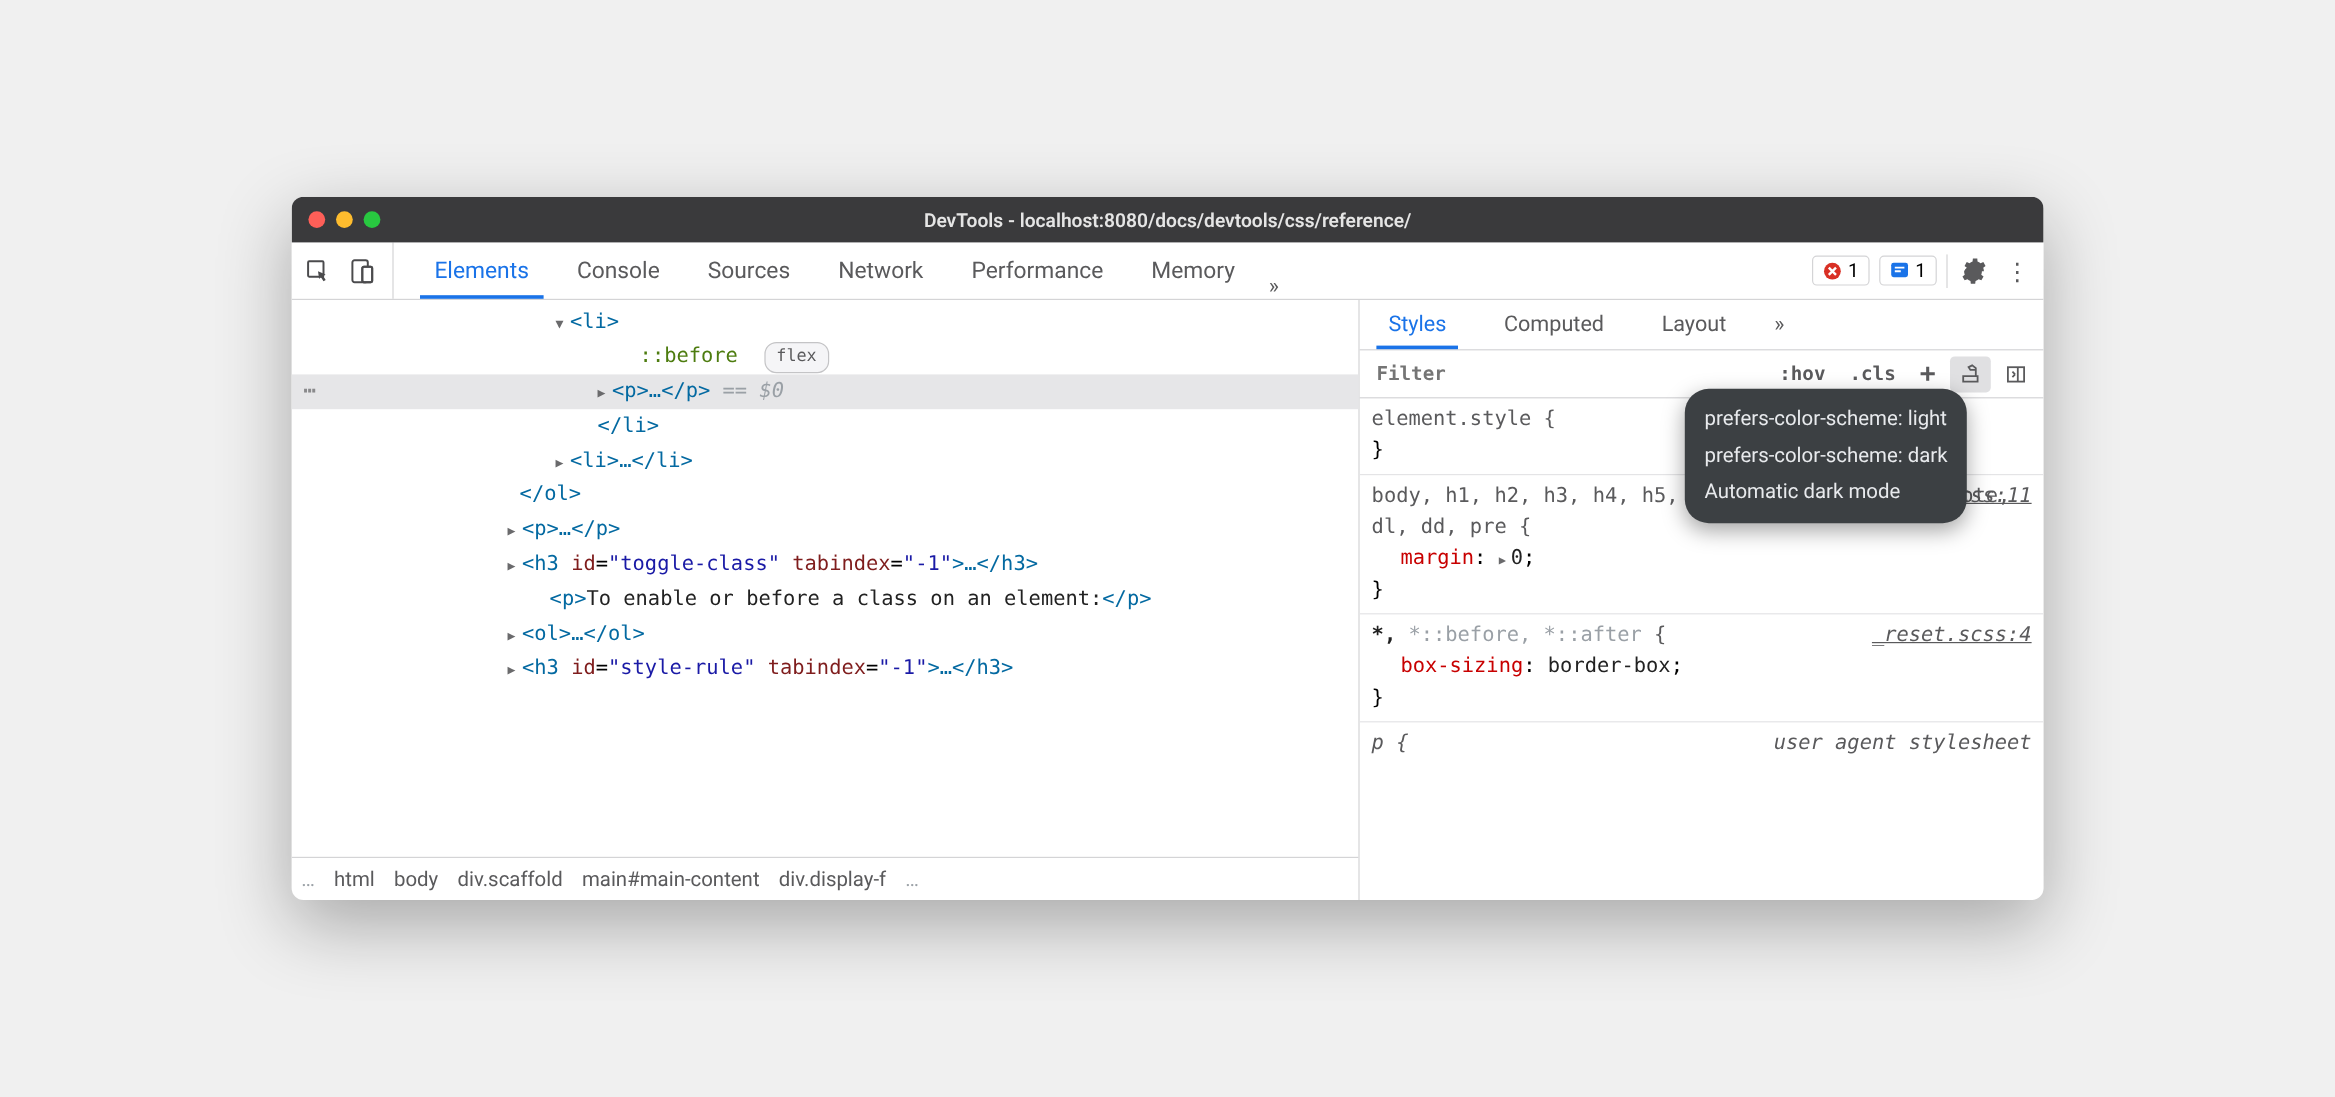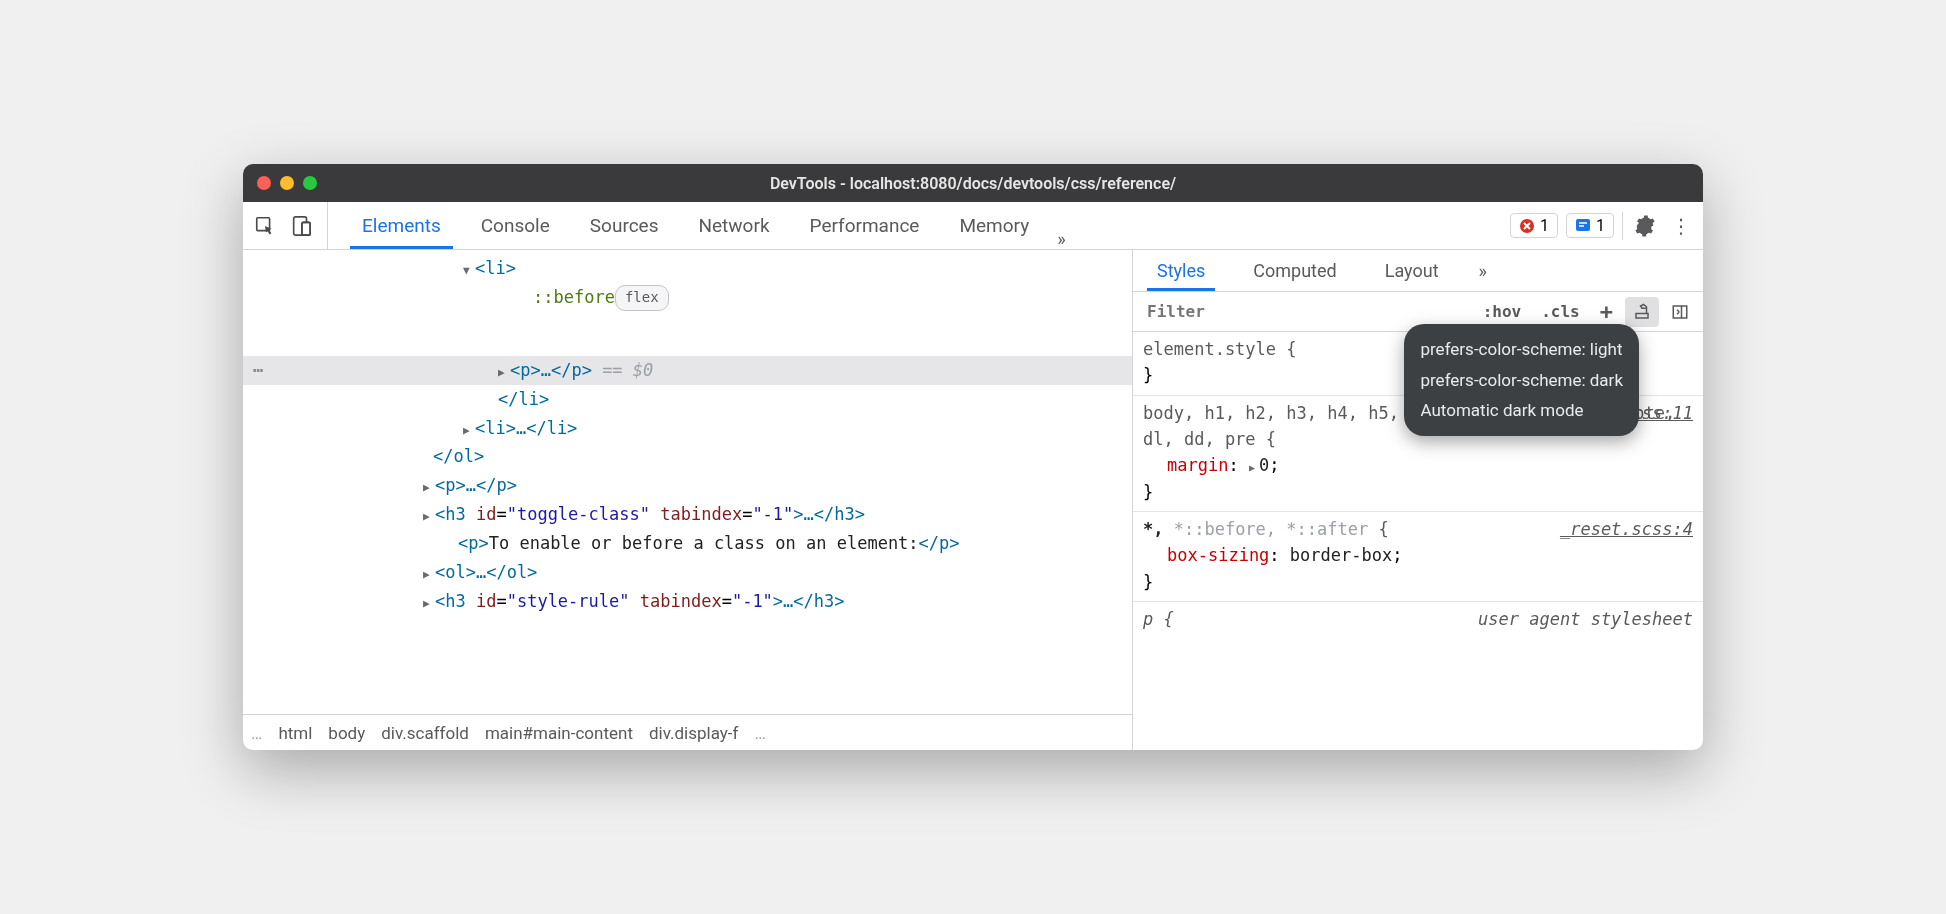--- a/index.html
+++ b/index.html
@@ -138,21 +138,20 @@
   }
   .dom-line.indent-1 { padding-left: 220px; }
   .dom-line.indent-2 { padding-left: 255px; }
   .dom-line.indent-3 { padding-left: 290px; }
   .dom-line.indent-0c { padding-left: 190px; }
   .dom-line.indent-b1 { padding-left: 180px; }
   .dom-line.indent-b2 { padding-left: 215px; }
   .dom-line.selected {
     background: #e6e6e8;
     position: relative;
-    margin-top: 44px;
   }
   .dom-line.selected::before {
     content: '⋯';
     position: absolute;
     left: 10px;
     color: #8a8a8c;
     font-weight: bold;
     letter-spacing: 2px;
   }
   .tri {
@@ -171,21 +170,21 @@
   .hint { color: #9aa0a6; font-style: italic; }
   .pill {
     display: inline-block;
     border: 1px solid #c4c4c6;
     border-radius: 10px;
     padding: 0 9px;
     font-size: 14px;
     font-family: Menlo, monospace;
     background: #f5f5f7;
     color: #5a5a5c;
-    margin-left: 0;
+    margin-left: 22px;
     vertical-align: 1px;
   }
   .breadcrumbs {
     border-top: 1px solid #d4d4d6;
     display: flex;
     align-items: center;
     height: 36px;
     font-size: 17px;
     color: #5a5a5c;
     padding: 0 8px;

